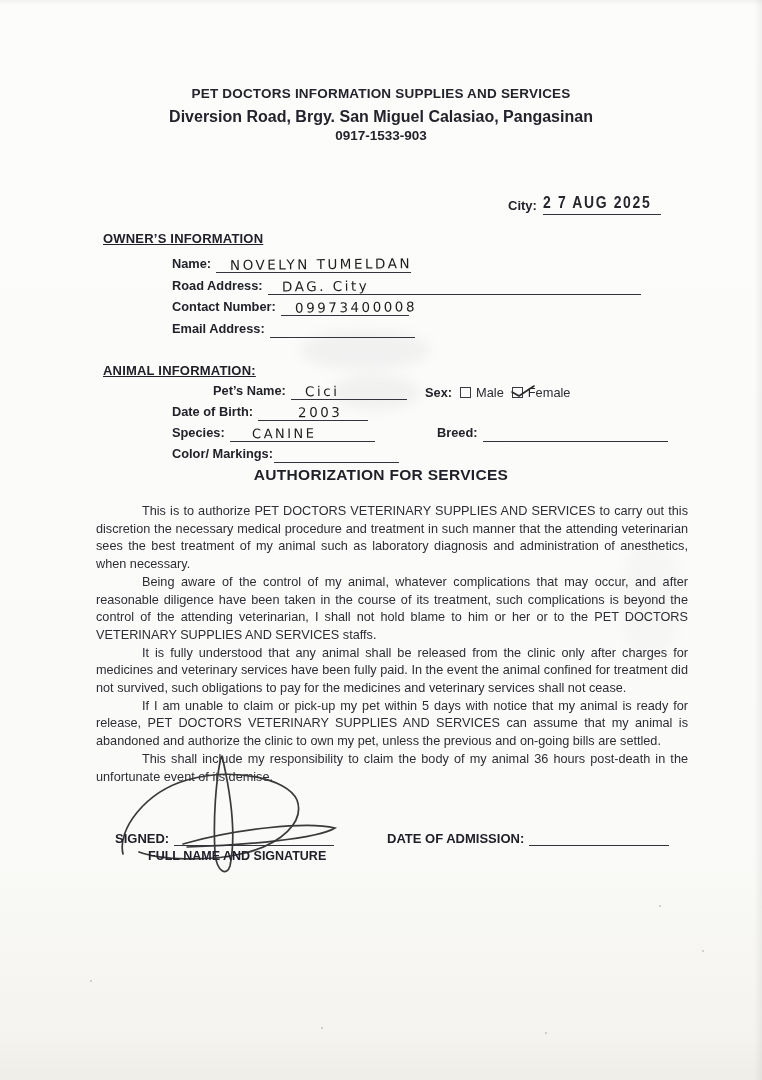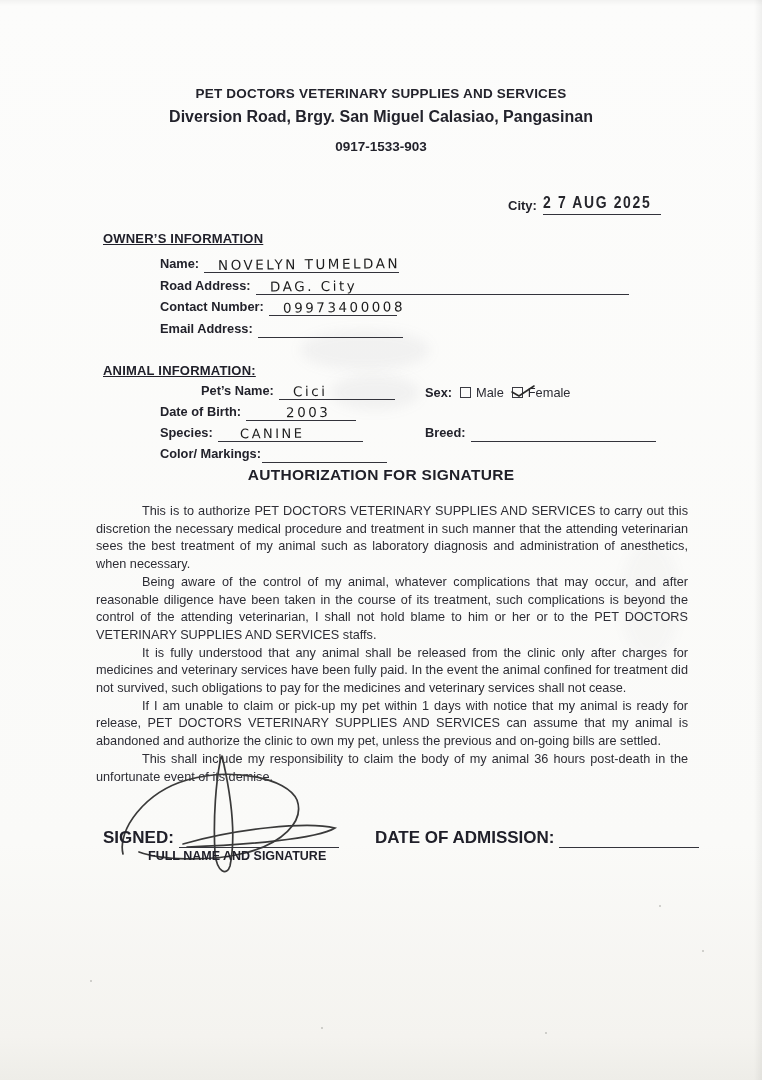--- a/index.html
+++ b/index.html
@@ -17,34 +17,34 @@
     background:linear-gradient(90deg,rgba(0,0,0,0),rgba(0,0,0,0.05));}
   .edge-shade-top{position:absolute;top:0;left:0;width:100%;height:6px;
     background:linear-gradient(180deg,rgba(0,0,0,0.04),rgba(0,0,0,0));}
   .smudge{position:absolute;background:rgba(120,120,130,0.07);filter:blur(6px);border-radius:50%;}
   .speck{position:absolute;width:2px;height:2px;border-radius:50%;background:#9a9a96;opacity:.55;}
 
   
   .header{position:absolute;left:0;top:86px;width:100%;text-align:center;}
   .header .line1{font-size:13.5px;font-weight:bold;color:#23232c;letter-spacing:.2px;}
   .header .line2{font-size:16px;font-weight:bold;color:#23232c;margin-top:7px;}
-  .header .line3{font-size:13.5px;font-weight:bold;color:#23232c;margin-top:13px;}
+  .header .line3{font-size:13.5px;font-weight:bold;color:#23232c;margin-top:2px;}
 
   
   .date-row{position:absolute;left:508px;top:193px;display:flex;align-items:flex-end;}
   .date-label{font-size:13px;font-weight:bold;color:#23232c;padding-bottom:2px;}
   .date-line{display:inline-block;width:118px;border-bottom:1.4px solid #33333b;margin-left:6px;text-align:center;}
   .stamp{display:inline-block;font-size:17px;font-weight:600;color:#26262c;
     letter-spacing:2px;transform:scaleX(.82);transform-origin:left bottom;white-space:nowrap;
     font-family:"Liberation Sans",sans-serif;padding-bottom:1px;}
 
   .sec-title{position:absolute;font-size:13px;font-weight:bold;color:#20202a;letter-spacing:.2px;text-decoration:underline;}
 
   
-  .field{position:absolute;display:flex;align-items:flex-end;white-space:nowrap;}
+  .field{position:absolute;display:flex;align-items:flex-end;white-space:nowrap;margin-left:12px;}
   .flabel{font-size:12.8px;font-weight:bold;color:#22222b;padding-bottom:2px;}
   .fline{display:inline-block;border-bottom:1.4px solid #33333b;margin-left:5px;position:relative;height:17px;}
   .hand{
     position:absolute;bottom:0;left:14px;
     font-family:"DejaVu Sans",sans-serif;
     font-size:13.5px;color:#1d1d1d;letter-spacing:2.5px;
     transform:rotate(-.6deg);white-space:nowrap;
   }
   .hand.small{font-size:13px;}
 
@@ -57,42 +57,42 @@
 
   
   .auth-title{position:absolute;left:0;top:466px;width:100%;text-align:center;
     font-size:15.5px;font-weight:bold;color:#1f1f28;letter-spacing:.3px;}
   .body-text{position:absolute;left:96px;top:503px;width:592px;text-align:justify;
     font-size:12.7px;line-height:17.7px;color:#2d2d35;}
   .body-text p{margin:0;text-indent:46px;}
 
   
   .sig-svg{position:absolute;left:95px;top:752px;width:260px;height:125px;}
-  .footer-label{font-size:17px;font-weight:bold;color:#20202a;}
+  .footer-label{font-size:13px;font-weight:bold;color:#20202a;}
   .caption{position:absolute;left:148px;top:849px;font-size:12.5px;font-weight:bold;color:#20202a;}
 </style>
 </head>
 <body>
 
 <div class="page">
 
   <div class="edge-shade-top"></div>
   <div class="edge-shade-right"></div>
   <div class="smudge" style="left:300px;top:330px;width:130px;height:40px;"></div>
   <div class="smudge" style="left:330px;top:375px;width:90px;height:35px;"></div>
   <div class="smudge" style="left:620px;top:540px;width:60px;height:120px;opacity:.5;"></div>
   <div class="speck" style="left:321px;top:1027px;"></div>
   <div class="speck" style="left:545px;top:1032px;"></div>
 
   <div class="speck" style="left:702px;top:950px;"></div>
   <div class="speck" style="left:659px;top:905px;"></div>
   <div class="speck" style="left:90px;top:980px;"></div>
 
   <div class="header">
-    <div class="line1">PET DOCTORS VETERINARY SUPPLIES AND SERVICES</div>
+    <div class="line1">PET DOCTORS INFORMATION SUPPLIES AND SERVICES</div>
     <div class="line2">Diversion Road, Brgy. San Miguel Calasiao, Pangasinan</div>
     <div class="line3">0917-1533-903</div>
   </div>
 
   <div class="date-row">
     <span class="date-label">City:</span>
     <span class="date-line"><span class="stamp">2 7 AUG 2025</span></span>
   </div>
 
   <div class="sec-title" style="left:103px;top:231px;">OWNER’S INFORMATION</div>
@@ -167,27 +167,27 @@
     </span>
   </div>
 
   <div class="field" style="left:160px;top:445px;">
     <span class="flabel">Color/ Markings:</span>
     <span class="fline" style="width:125px;margin-left:1px;">
       <span class="hand"></span>
     </span>
   </div>
 
-  <div class="auth-title">AUTHORIZATION FOR SIGNATURE</div>
+  <div class="auth-title">AUTHORIZATION FOR SERVICES</div>
 
   <div class="body-text">
     <p>This is to authorize PET DOCTORS VETERINARY SUPPLIES AND SERVICES to carry out this discretion the necessary medical procedure and treatment in such manner that the attending veterinarian sees the best treatment of my animal such as laboratory diagnosis and administration of anesthetics, when necessary.</p>
     <p>Being aware of the control of my animal, whatever complications that may occur, and after reasonable diligence have been taken in the course of its treatment, such complications is beyond the control of the attending veterinarian, I shall not hold blame to him or her or to the PET DOCTORS VETERINARY SUPPLIES AND SERVICES staffs.</p>
     <p>It is fully understood that any animal shall be released from the clinic only after charges for medicines and veterinary services have been fully paid. In the event the animal confined for treatment did not survived, such obligations to pay for the medicines and veterinary services shall not cease.</p>
-    <p>If I am unable to claim or pick-up my pet within 1 days with notice that my animal is ready for release, PET DOCTORS VETERINARY SUPPLIES AND SERVICES can assume that my animal is abandoned and authorize the clinic to own my pet, unless the previous and on-going bills are settled.</p>
+    <p>If I am unable to claim or pick-up my pet within 5 days with notice that my animal is ready for release, PET DOCTORS VETERINARY SUPPLIES AND SERVICES can assume that my animal is abandoned and authorize the clinic to own my pet, unless the previous and on-going bills are settled.</p>
     <p>This shall include my responsibility to claim the body of my animal 36 hours post-death in the unfortunate event of its demise.</p>
   </div>
 
   <svg class="sig-svg" viewBox="0 0 260 125">
     <path d="M28,102 C22,78 50,40 92,28 C138,15 192,26 202,48 C210,70 186,92 150,101 C114,110 66,108 44,100" fill="none" stroke="#3a3a3a" stroke-width="1.7" stroke-linecap="round"></path>
     <path d="M127,4 C134,34 142,80 135,114 C132,124 122,121 120,101 C118,66 121,28 126,5" fill="none" stroke="#3a3a3a" stroke-width="1.7" stroke-linecap="round"></path>
     <path d="M88,92 C140,77 212,69 240,76 C222,87 150,93 92,95" fill="none" stroke="#3a3a3a" stroke-width="1.6" stroke-linecap="round"></path>
   </svg>
 
   <div class="field" style="left:103px;top:828px;">

